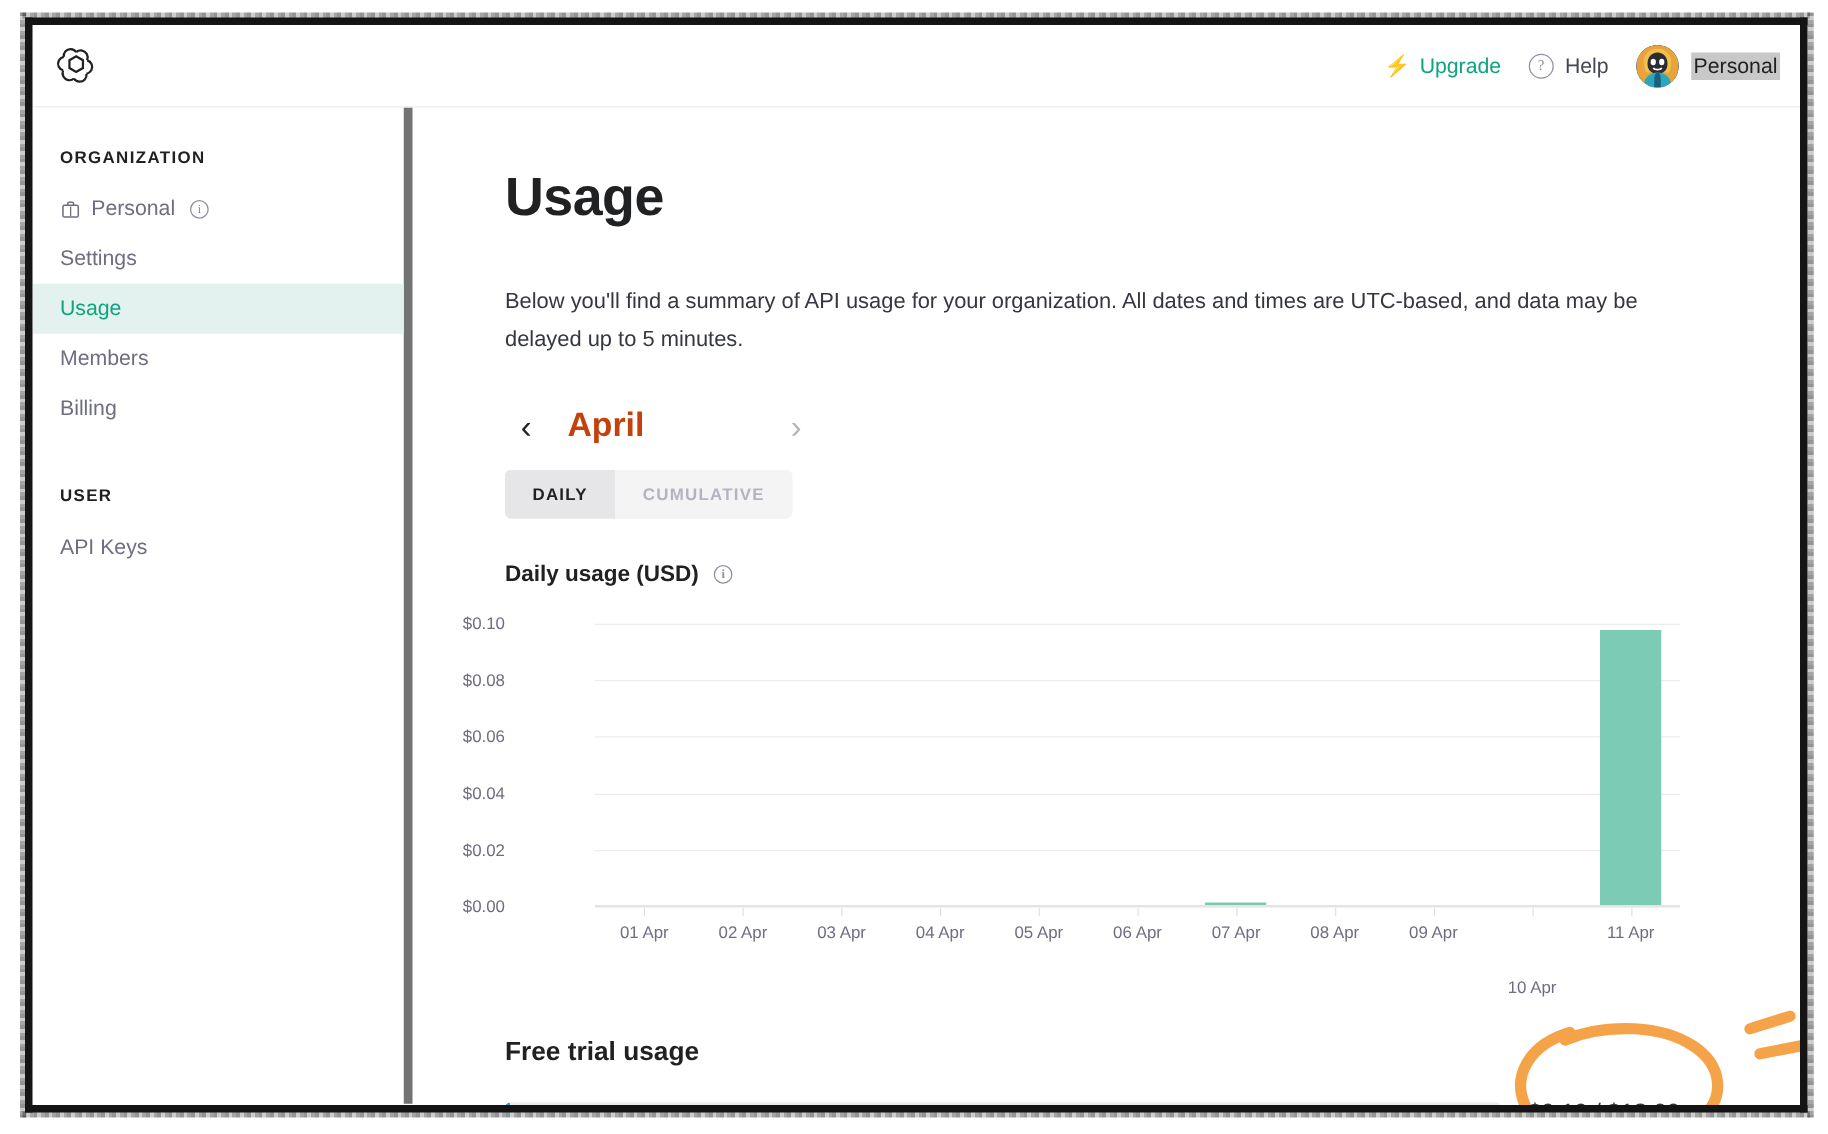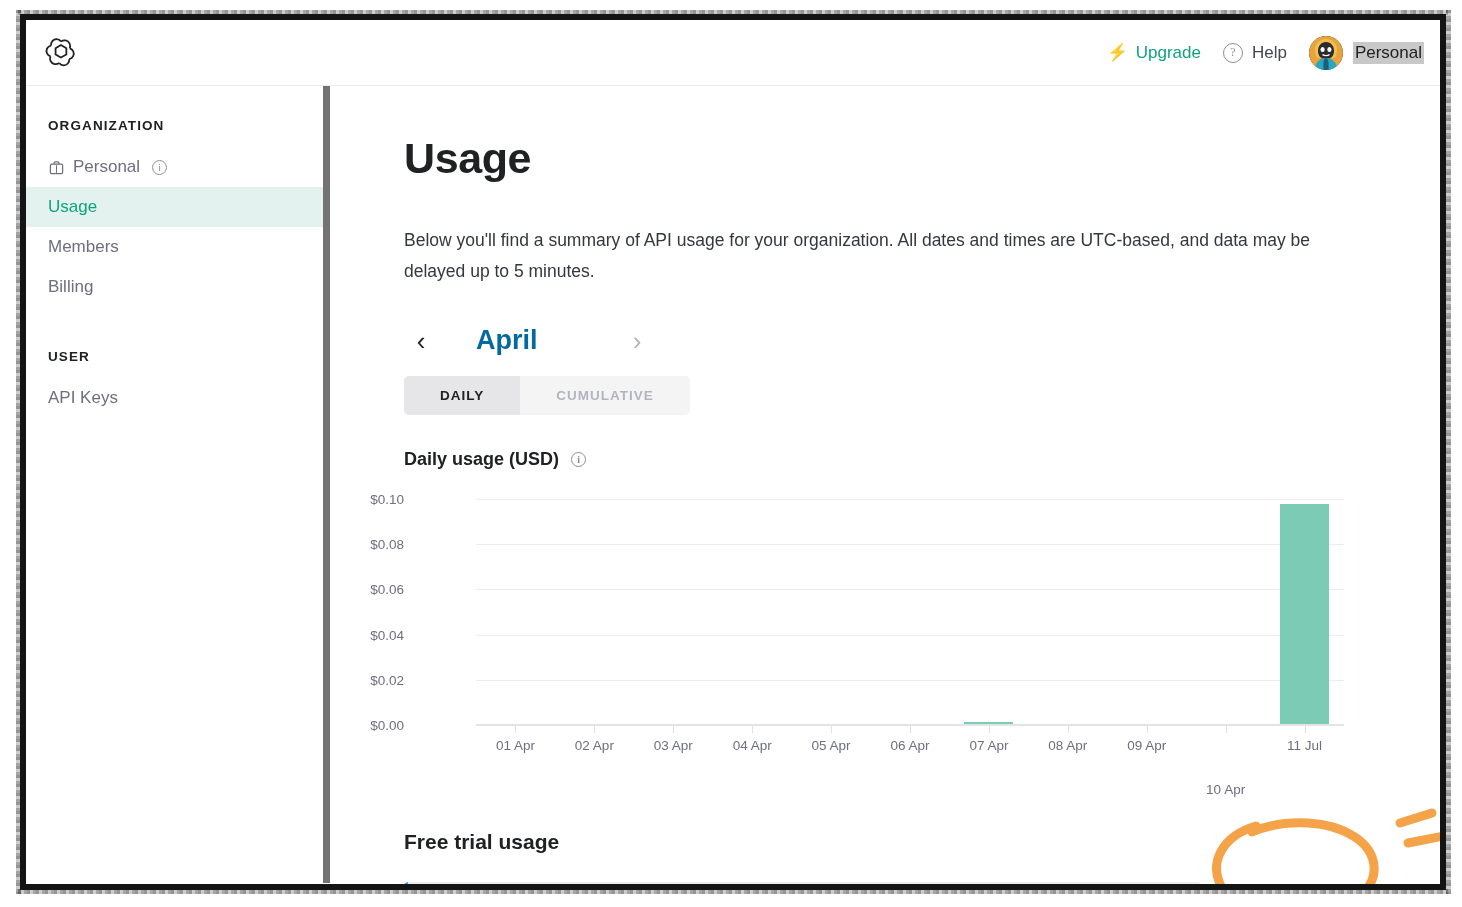--- a/index.html
+++ b/index.html
@@ -141,32 +141,32 @@
   #month-nav {
     margin-top: 38px; display: flex; align-items: center;
     width: 250px;
   }
   .chev {
     font-size: 26px; color: #202123; width: 34px; text-align: center;
     cursor: pointer; font-family: "Liberation Sans", sans-serif; line-height: 1;
   }
   .chev.next { color: #b4b4bf; margin-left: auto; }
   #month-label {
-    font-size: 27px; font-weight: bold; color: #0369a1;
-    margin-left: 38px;
+    font-size: 27px; font-weight: bold; color: #c2410c;
+    margin-left: 16px;
   }
 
   
   #toggle {
     margin-top: 20px; display: inline-flex;
     background: #f4f4f5; border-radius: 5px; overflow: hidden;
   }
   .seg {
     font-size: 13.5px; font-weight: bold; letter-spacing: 1px;
-    padding: 12px 36px; color: #b4b4c0; cursor: pointer;
+    padding: 12px 22px; color: #b4b4c0; cursor: pointer;
   }
   .seg.active { background: #e6e6e9; color: #202123; }
 
   
   #chart-title {
     margin-top: 34px; display: flex; align-items: center; gap: 8px;
     font-size: 18px; font-weight: bold; color: #202123;
   }
   #chart-wrap { position: relative; margin-top: 28px; width: 940px; height: 270px; }
   .ytick {
@@ -275,20 +275,23 @@
             <svg viewBox="0 0 18 18" width="17" height="17" aria-hidden="true">
               <rect x="2.5" y="5.5" width="13" height="10" rx="1.4" fill="none" stroke="#6e6e80" stroke-width="1.3"></rect>
               <path d="M6.5 5.5V4.2c0-.7.5-1.2 1.2-1.2h2.6c.7 0 1.2.5 1.2 1.2v1.3" fill="none" stroke="#6e6e80" stroke-width="1.3"></path>
               <path d="M9 6.6v8" stroke="#6e6e80" stroke-width="1.1"></path>
             </svg>
           </span>
           <span>Personal</span>
           <span class="info-dot">i</span>
         </div>
 
+        <div class="side-item">
+          <span>Settings</span>
+        </div>
 
         <div class="side-item active">
           <span>Usage</span>
         </div>
 
         <div class="side-item">
           <span>Members</span>
         </div>
 
         <div class="side-item">
@@ -354,21 +357,21 @@
             <div class="xtick" style="left: 111.455px;">01 Apr</div>
             <div class="xtick" style="left: 190.364px;">02 Apr</div>
             <div class="xtick" style="left: 269.273px;">03 Apr</div>
             <div class="xtick" style="left: 348.182px;">04 Apr</div>
             <div class="xtick" style="left: 427.091px;">05 Apr</div>
             <div class="xtick" style="left: 506px;">06 Apr</div>
             <div class="xtick" style="left: 584.909px;">07 Apr</div>
             <div class="xtick" style="left: 663.818px;">08 Apr</div>
             <div class="xtick" style="left: 742.727px;">09 Apr</div>
             <div class="xtick" style="left: 821.636px; margin-top: 44px;">10 Apr</div>
-            <div class="xtick" style="left: 900.545px;">11 Jul</div>
+            <div class="xtick" style="left: 900.545px;">11 Apr</div>
           </div>
 
         <div id="trial-title">Free trial usage</div>
         <div id="trial-row">
           <div id="progress">
             <div id="progress-fill" style="width: 0.56%;"></div>
           </div>
           <span id="trial-amount">$0.10 / $18.00</span>
         </div>
       </div>

